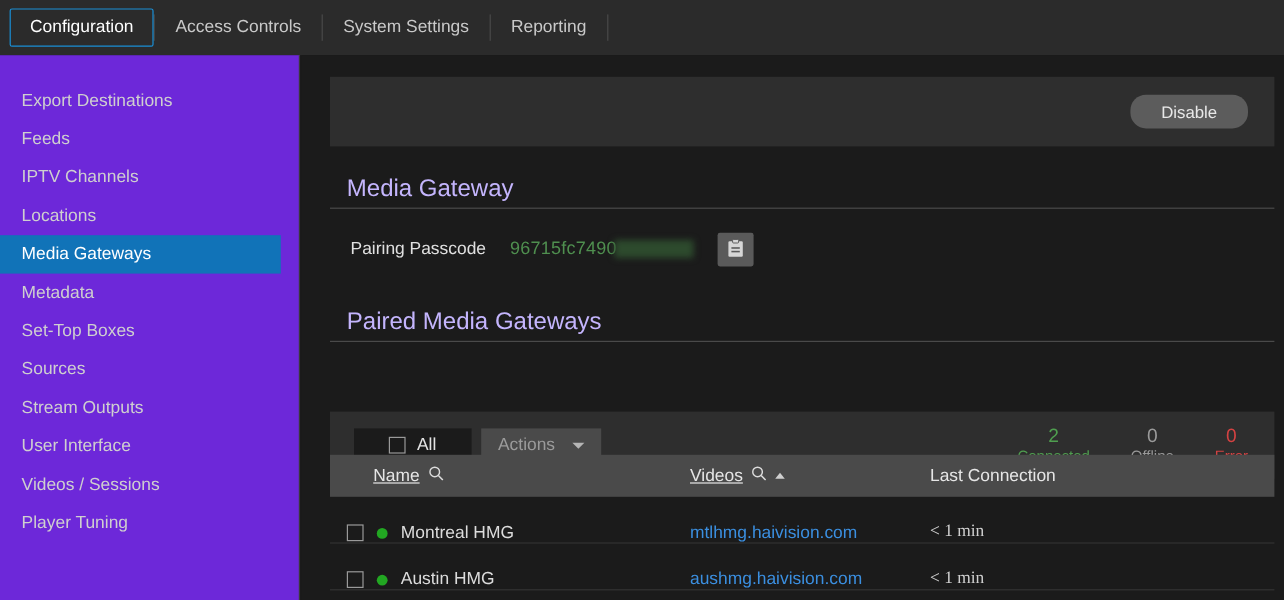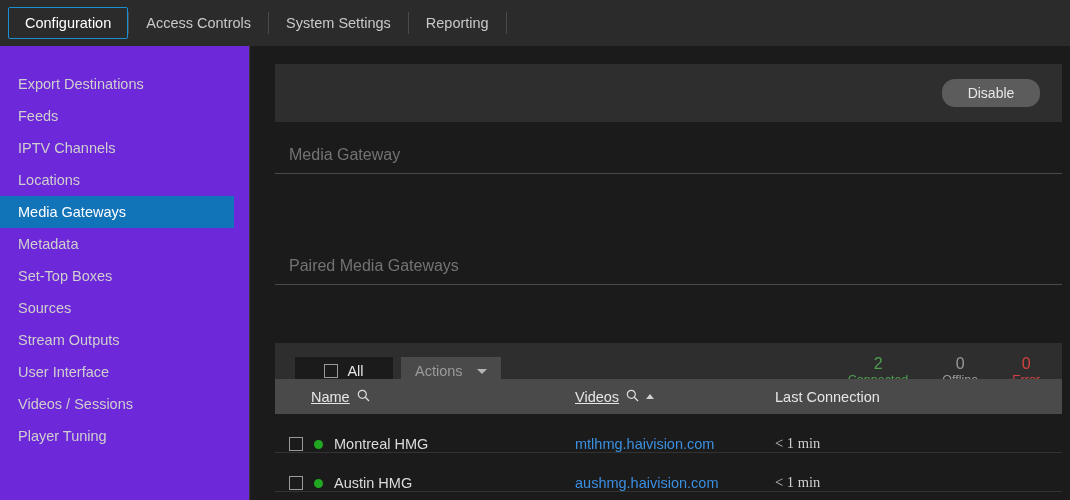--- a/index.html
+++ b/index.html
@@ -81,22 +81,22 @@
     font-size: 14px;
     border: none; border-radius: 13px;
     cursor: pointer;
     padding: 0 14px;
   }
   .btn-secondary { background: #5c5c5c; color: #e8e8e8; margin-right: 10px; }
   .btn-primary { background: #1173b8; color: #ffffff; }
 
   .section-title {
     position: absolute; left: 38px;
-    color: #737373;
-    font-size: 16px;
+    color: #c4b5fd;
+    font-size: 20px;
   }
   .section-rule {
     position: absolute; left: 24px; width: 787px; height: 1px;
     background: #4a4a4a;
   }
 
   .field-row {
     position: absolute;
     display: flex; align-items: center;
   }
@@ -267,20 +267,36 @@
 
 <div class="main">
 
   <div class="toolbar-panel">
     <button class="btn btn-secondary">Disable</button>
   </div>
 
   <div class="section-title" style="top:100px">Media Gateway</div>
   <div class="section-rule" style="top:127px"></div>
 
+  <div class="field-row" style="left:24px; top:148px;">
+    <div class="field-label">Pairing Passcode</div>
+    <div>
+      <span class="passcode">96715fc7490</span><span class="passcode-redact"></span>
+    </div>
+    <button class="icon-btn">
+      <span>
+        <svg width="14" height="16" viewBox="0 0 14 16" aria-hidden="true">
+          <rect x="1" y="2" width="12" height="13" rx="1" fill="#d6d6d6"></rect>
+          <rect x="4.5" y="0.5" width="5" height="3" rx="0.8" fill="#d6d6d6" stroke="#5a5a5a" stroke-width="0.8"></rect>
+          <rect x="3.5" y="7" width="7" height="1.3" fill="#5a5a5a"></rect>
+          <rect x="3.5" y="10" width="7" height="1.3" fill="#5a5a5a"></rect>
+        </svg>
+      </span>
+    </button>
+  </div>
 
   <div class="section-title" style="top:211px">Paired Media Gateways</div>
   <div class="section-rule" style="top:238px"></div>
 
   <div class="list-toolbar">
     <div class="all-box">
       <span class="cbox"></span>
       <span class="all-label">All</span>
     </div>
     <button class="actions-btn">

